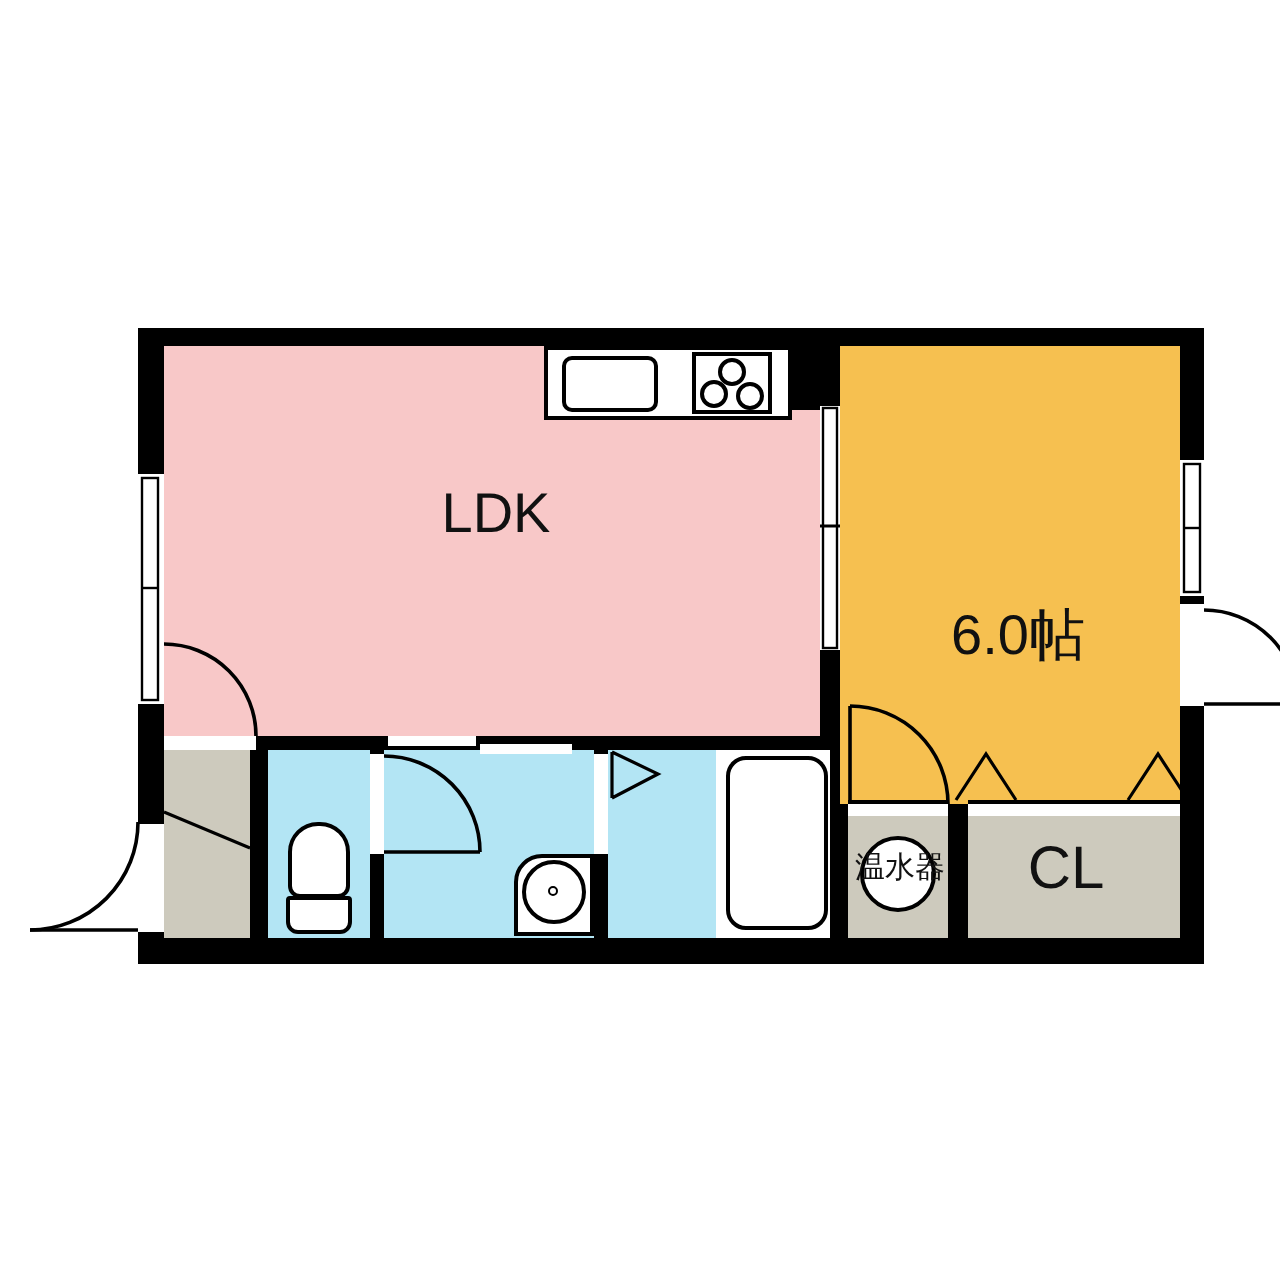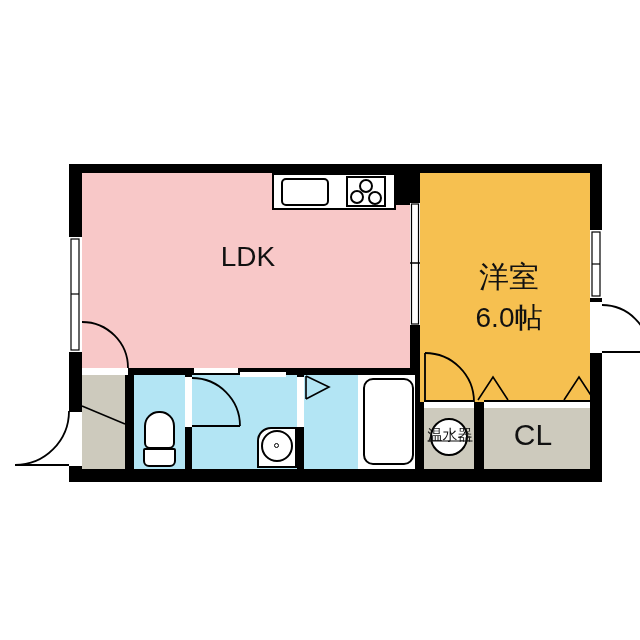--- a/index.html
+++ b/index.html
@@ -19,21 +19,21 @@
   .opening-strip{background:var(--fixture,#ffffff);border-top:2px solid var(--wall,#000);}
   .fixture{background:var(--fixture,#ffffff);border:2px solid var(--wall,#000);}
   .fixture-thick{background:var(--fixture,#ffffff);border:2.5px solid var(--wall,#000);}
   .round{border-radius:50%;}
   .label{
     position:absolute;transform:translate(-50%,-50%);
     color:#111;white-space:nowrap;text-align:center;line-height:1;
   }
   .label-big{font-size:28px;}
   .label-room{font-size:30px;}
-  .label-small{font-size:15px;text-decoration:underline;}
+  .label-small{font-size:15px;}
   svg.linework{position:absolute;left:0;top:0;pointer-events:none;}
   svg.linework path, svg.linework rect, svg.linework line{
     fill:none;stroke:var(--wall,#000);
   }
 </style>
 </head>
 <body>
 
 <div id="canvas">
 
@@ -107,18 +107,17 @@
     <path stroke-width="1.8" d="M 590 352 L 637 352"></path>
     <path stroke-width="1.8" d="M 637 352 A 47 47 0 0 0 590 305"></path>
 
     <rect stroke-width="1.2" x="59" y="239" width="8" height="111"></rect>
     <path stroke-width="1.2" d="M 59 294 L 67 294"></path>
     <rect stroke-width="1.2" x="580" y="232" width="8" height="64"></rect>
     <path stroke-width="1.2" d="M 580 264 L 588 264"></path>
   </svg>
 
   <div class="label label-big" style="left:236px;top:257px;">LDK</div>
-  <div class="label label-room" style="left:497px;top:277px;">洋室</div>
   <div class="label label-big" style="left:497px;top:318px;">6.0帖</div>
   <div class="label label-room" style="left:521px;top:435px;">CL</div>
   <div class="label label-small" style="left:438px;top:434px;">温水器</div>
 
 </div>
 
 </body></html>

